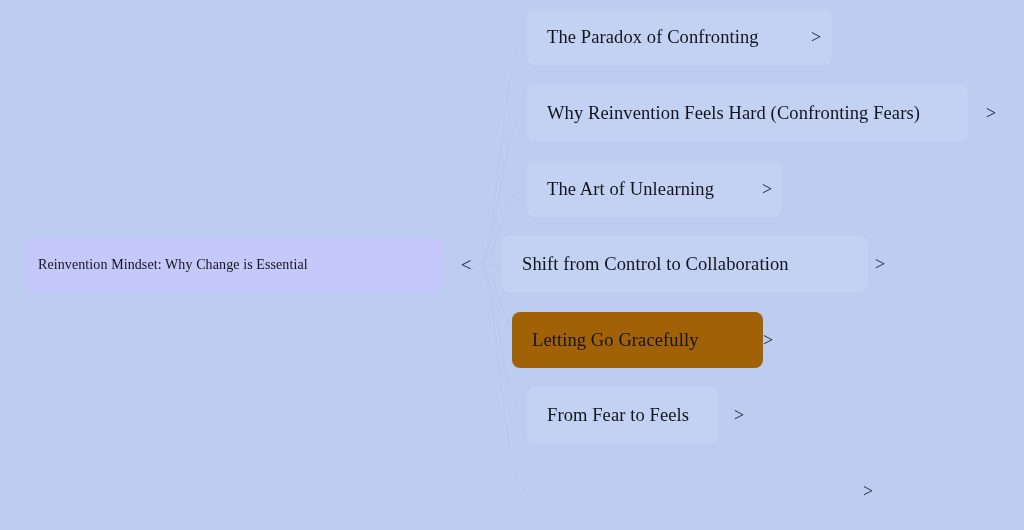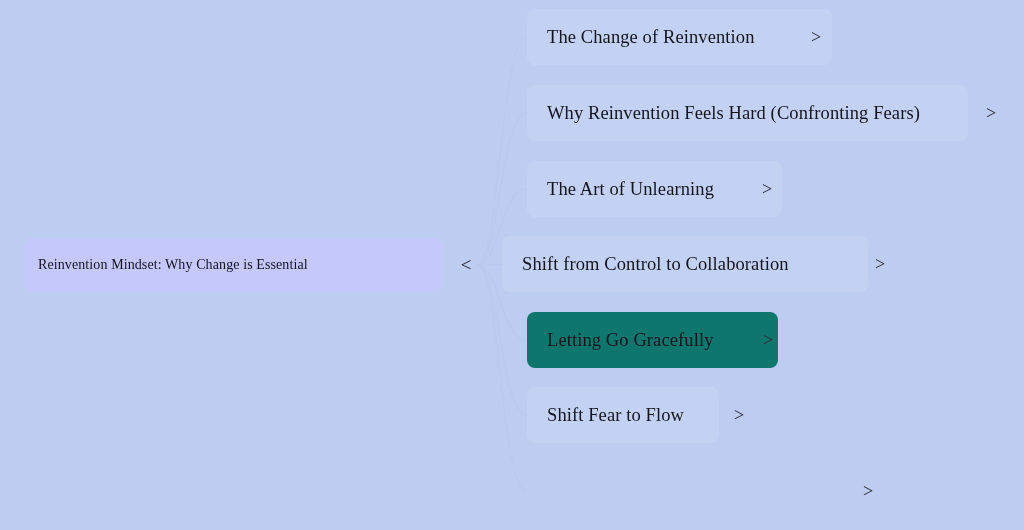--- a/index.html
+++ b/index.html
@@ -116,44 +116,44 @@
       <path d="M477 265 C 500 265, 500 491, 527 491"></path>
     </g>
   </svg>
 
   <div class="root-node" style="left: 24px; top: 238px; width: 419px; height: 54px; background: rgb(197, 200, 250);">
     <span class="root-label">Reinvention Mindset: Why Change is Essential</span>
   </div>
   <div class="root-toggle" style="left: 455px; top: 238px; height: 54px;">&lt;</div>
 
   <div class="child-node" id="child-0" style="left: 527px; top: 9px; width: 305px; background: rgb(195, 210, 243);">
-    <span class="child-label">The Change of Reinvention</span>
+    <span class="child-label">The Paradox of Confronting</span>
   </div>
   <div class="child-toggle" id="toggle-0" style="left: 805px; top: 9px;">&gt;</div>
 
   <div class="child-node" id="child-1" style="left: 527px; top: 85px; width: 441px; background: rgb(195, 210, 243); align-items: center;">
     <span class="child-label">Why Reinvention Feels Hard (Confronting Fears)</span>
   </div>
   <div class="child-toggle" id="toggle-1" style="left: 980px; top: 85px;">&gt;</div>
 
   <div class="child-node" id="child-2" style="left: 527px; top: 161px; width: 255px; background: rgb(195, 210, 243);">
     <span class="child-label">The Art of Unlearning</span>
   </div>
   <div class="child-toggle" id="toggle-2" style="left: 756px; top: 161px;">&gt;</div>
 
   <div class="child-node" id="child-3" style="left: 502px; top: 236px; width: 366px; background: rgb(195, 210, 243);">
     <span class="child-label">Shift from Control to Collaboration</span>
   </div>
   <div class="child-toggle" id="toggle-3" style="left: 869px; top: 236px;">&gt;</div>
 
-  <div class="child-node" id="child-4" style="left: 527px; top: 312px; width: 251px; background: #0f766e;">
+  <div class="child-node" id="child-4" style="left: 512px; top: 312px; width: 251px; background: #a16207;">
     <span class="child-label">Letting Go Gracefully</span>
   </div>
   <div class="child-toggle" id="toggle-4" style="left: 757px; top: 312px;">&gt;</div>
 
   <div class="child-node" id="child-5" style="left: 527px; top: 387px; width: 192px; background: rgb(195, 210, 243);">
-    <span class="child-label">Shift Fear to Flow</span>
+    <span class="child-label">From Fear to Feels</span>
   </div>
   <div class="child-toggle" id="toggle-5" style="left: 728px; top: 387px;">&gt;</div>
 
   <div class="child-toggle" id="toggle-6" style="left: 857px; top: 463px;">&gt;</div>
 
 </div>
 
 </body></html>

